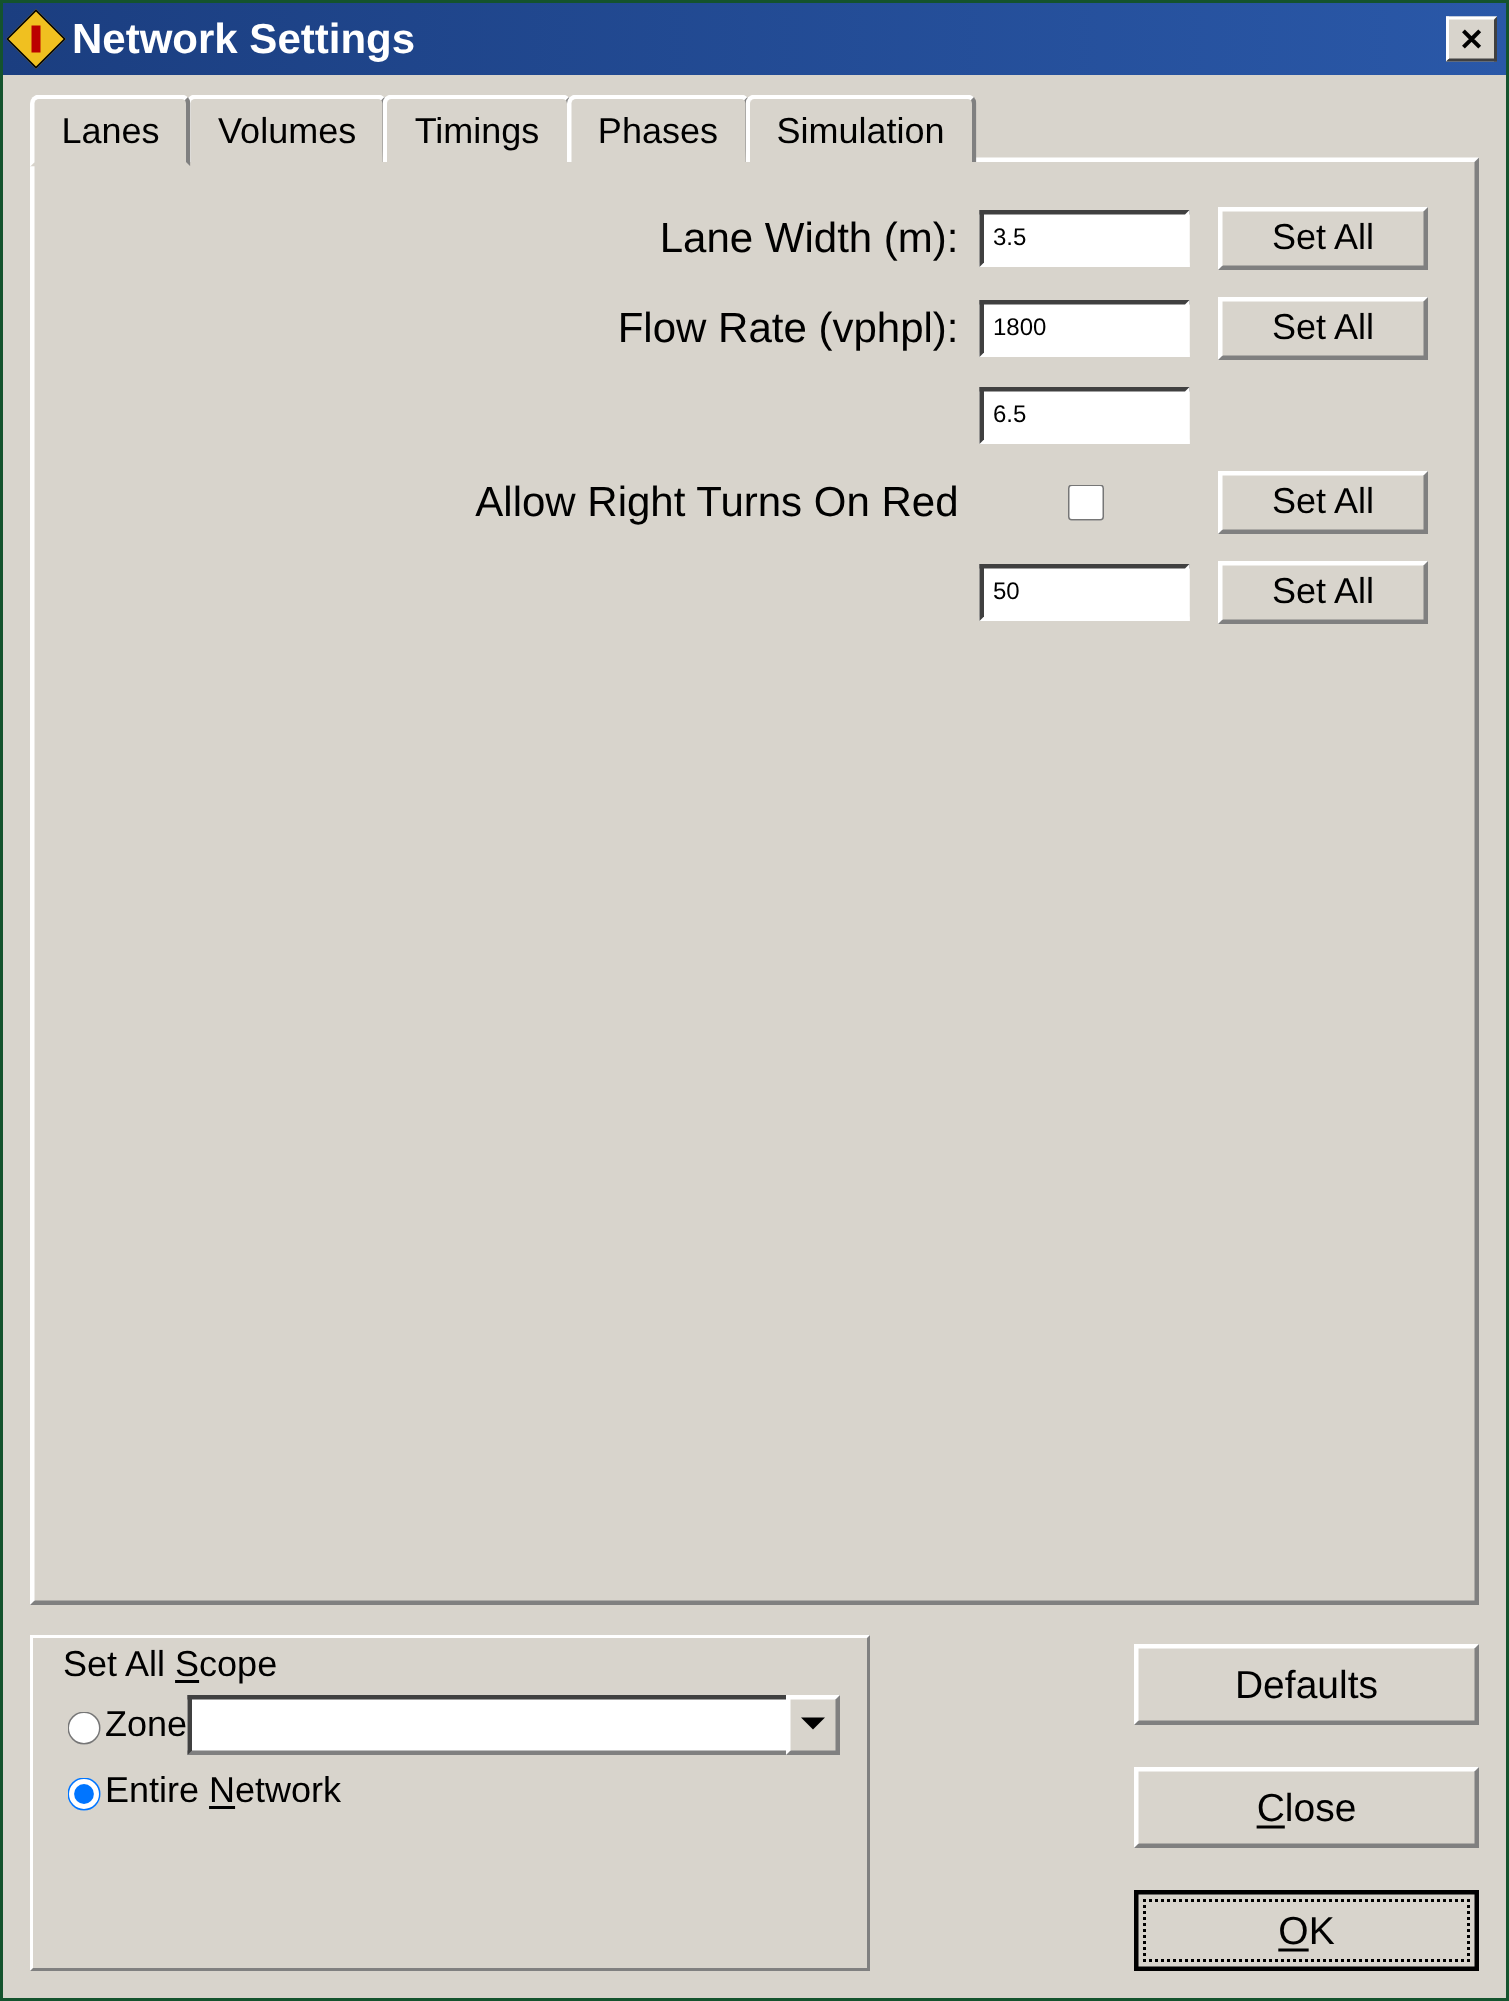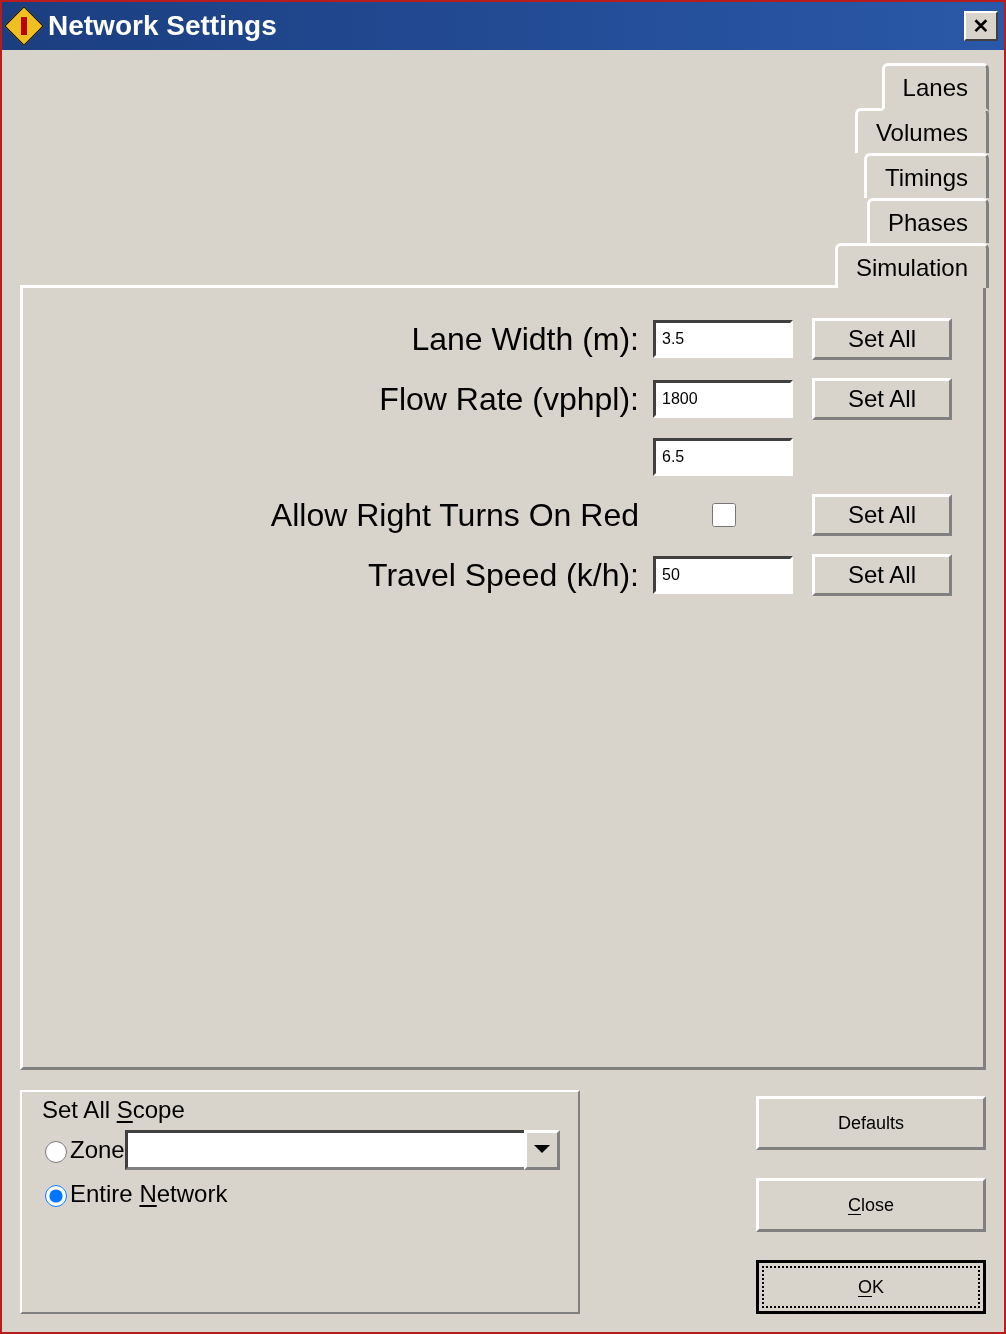--- a/index.html
+++ b/index.html
@@ -6,21 +6,21 @@
   body {
     margin: 0;
     font-family: Tahoma, "MS Sans Serif", Arial, sans-serif;
     font-size: 22px;
     background: #888;
   }
   .window {
     width: 1006px;
     height: 1334px;
     background: #d8d4cc;
-    border: 2px solid #b91c1c;
+    border: 2px solid #14532d;
     display: flex;
     flex-direction: column;
   }
   .titlebar {
     height: 48px;
     background: linear-gradient(to right, #1b3e80, #2a58a8);
     display: flex;
     align-items: center;
     padding: 0 6px 0 8px;
     color: #fff;
@@ -52,21 +52,21 @@
   .client {
     flex:1;
     padding: 10px 18px 18px 18px;
     display:flex; flex-direction:column;
   }
   
   .tabstrip {
     display:flex;
     align-items:flex-end;
     margin-bottom:-3px;
-    position:relative; z-index:2;flex-direction:column;
+    position:relative; z-index:2;
   }
   .tab {
     padding: 8px 18px 6px 18px;
     background:#d8d4cc;
     border:3px solid #808080;
     border-bottom:none;
     border-top-color:#fff; border-left-color:#fff;
     margin-right:-3px;
     border-radius: 6px 6px 0 0;
     cursor:pointer;
@@ -86,21 +86,21 @@
   }
   .form-row {
     display:flex;
     align-items:center;
     justify-content:flex-end;
     margin-bottom: 18px;
     gap: 14px;
   }
   .form-label {
     text-align:right;
-    font-size:32px;
+    font-size:28px;
   }
   .field, .chkcell {
     width: 140px;
   }
   input[type="text"].inputbox {
     width: 140px;
     height: 38px;
     font-size:16px;
     background:#fff;
     border:3px solid #808080;
@@ -116,21 +116,21 @@
   .win-btn {
     min-width: 140px;
     height: 42px;
     font-size:24px;
     background:#d8d4cc;
     border:3px solid #808080;
     border-top-color:#fff; border-left-color:#fff;
     cursor:pointer;
     padding: 4px 18px;
   }
-  .win-btn.big { min-width:230px; height:54px; font-size:18px;}
+  .win-btn.big { min-width:230px; height:54px; font-size:26px;}
   .win-btn.default { outline:2px dotted #000; outline-offset:-8px; border:3px solid #000;}
   
   .bottom {
     display:flex;
     gap: 30px;
     padding-top: 20px;
   }
   .fieldset {
     width: 560px;
     border:2px solid #808080;
@@ -235,21 +235,20 @@
         <span class="form-label">Allow Right Turns On Red</span>
         <div class="chkcell">
             <input type="checkbox" class="inputchk" style="">
           </div>
         <div class="setall-col">
             <button class="win-btn">Set All</button>
           </div>
       </div>
 
       <div class="form-row">
-        <span class="form-label">Travel Speed (k/h):</span>
         <div class="field"><input type="text" class="inputbox" value="50" style=""></div>
         <div class="setall-col">
             <button class="win-btn">Set All</button>
           </div>
       </div>
 
     </div>
 
     <div class="bottom">
 

